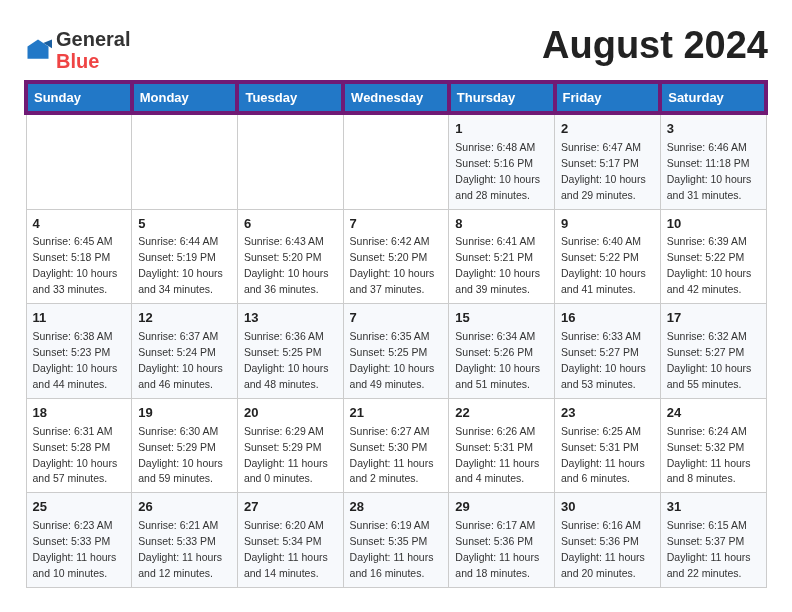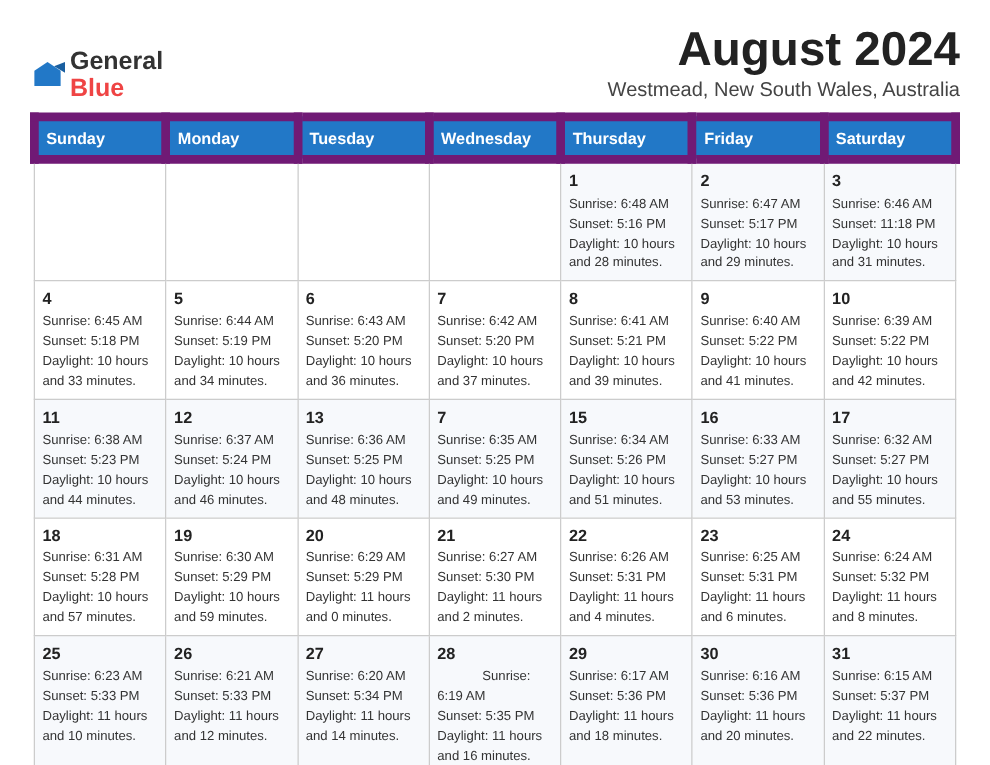--- a/index.html
+++ b/index.html
@@ -5,21 +5,21 @@
     * { box-sizing: border-box; margin: 0; padding: 0; }
     body {
       font-family: Arial, sans-serif;
       background: #fff;
       width: 792px;
       min-height: 612px;
       padding: 20px 24px 16px 24px;
     }
     .header-section {
       display: flex;
-      align-items: flex-end;
+      align-items: center;
       justify-content: space-between;
       margin-bottom: 6px;
     }
     .logo {
       display: flex;
       align-items: center;
       gap: 4px;
       margin-top: 8px;
     }
     .logo-text {
@@ -53,21 +53,21 @@
       margin-top: 8px;
       font-size: 11px;
     }
     thead tr th {
       background-color: #2278c7;
       color: #fff;
       padding: 6px 6px;
       text-align: left;
       font-size: 13px;
       font-weight: bold;
-      border: 7px solid #701a75;
+      border: 4px solid #701a75;
     }
     tbody tr td {
       vertical-align: top;
       padding: 5px 6px;
       border: 1px solid #ccc;
       height: 78px;
       width: calc(100% / 7);
       color: #222;
       line-height: 1.45;
     }
@@ -98,21 +98,20 @@
       <polygon points="16,4 28,12 28,26 4,26 4,12" fill="#2278c7"></polygon>
       <polygon points="22,8 32,14 32,4" fill="#1a5fa0"></polygon>
     </svg>
     <div class="logo-text">
       <span class="logo-general">General</span><br>
       <span class="logo-blue">Blue</span>
     </div>
   </div>
   <div class="title-block">
     <div class="main-title">August 2024</div>
-    <div class="subtitle">Westmead, New South Wales, Australia</div>
   </div>
 </div>
 
 <table>
   <thead>
     <tr>
     <th>Sunday</th>
         <th>Monday</th>
         <th>Tuesday</th>
         <th>Wednesday</th>
@@ -236,21 +235,21 @@
 Daylight: 11 hours
 and 10 minutes.</span></td>
         <td><span class="day-num">26</span><span class="day-info" style="white-space: pre-line; margin-top: 42px;">Sunrise: 6:21 AM
 Sunset: 5:33 PM
 Daylight: 11 hours
 and 12 minutes.</span></td>
         <td><span class="day-num">27</span><span class="day-info" style="white-space: pre-line;">Sunrise: 6:20 AM
 Sunset: 5:34 PM
 Daylight: 11 hours
 and 14 minutes.</span></td>
-        <td><span class="day-num">28</span><span class="day-info" style="white-space: pre-line; margin-left: 36px;">Sunrise: 6:19 AM
+        <td><span class="day-num">28</span><span class="day-info" style="white-space: pre-line;">Sunrise: 6:19 AM
 Sunset: 5:35 PM
 Daylight: 11 hours
 and 16 minutes.</span></td>
         <td><span class="day-num">29</span><span class="day-info" style="white-space: pre-line;">Sunrise: 6:17 AM
 Sunset: 5:36 PM
 Daylight: 11 hours
 and 18 minutes.</span></td>
         <td><span class="day-num">30</span><span class="day-info" style="white-space: pre-line;">Sunrise: 6:16 AM
 Sunset: 5:36 PM
 Daylight: 11 hours

